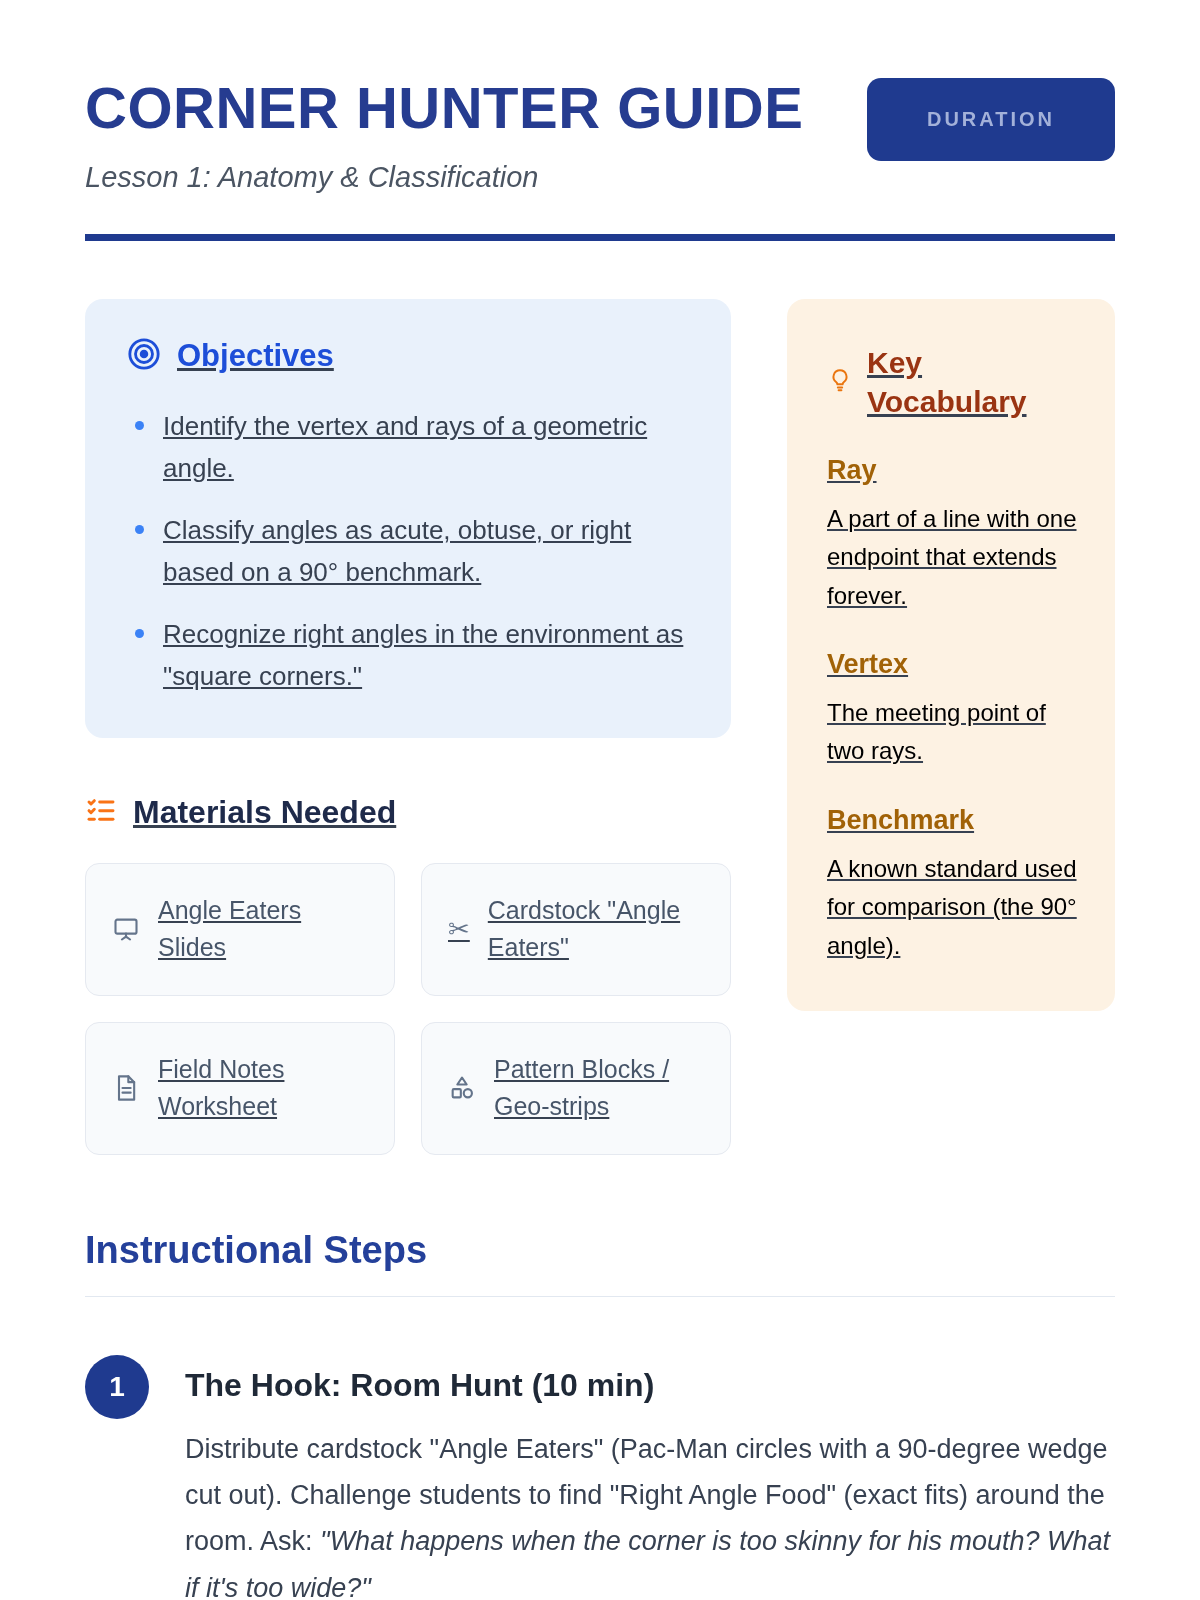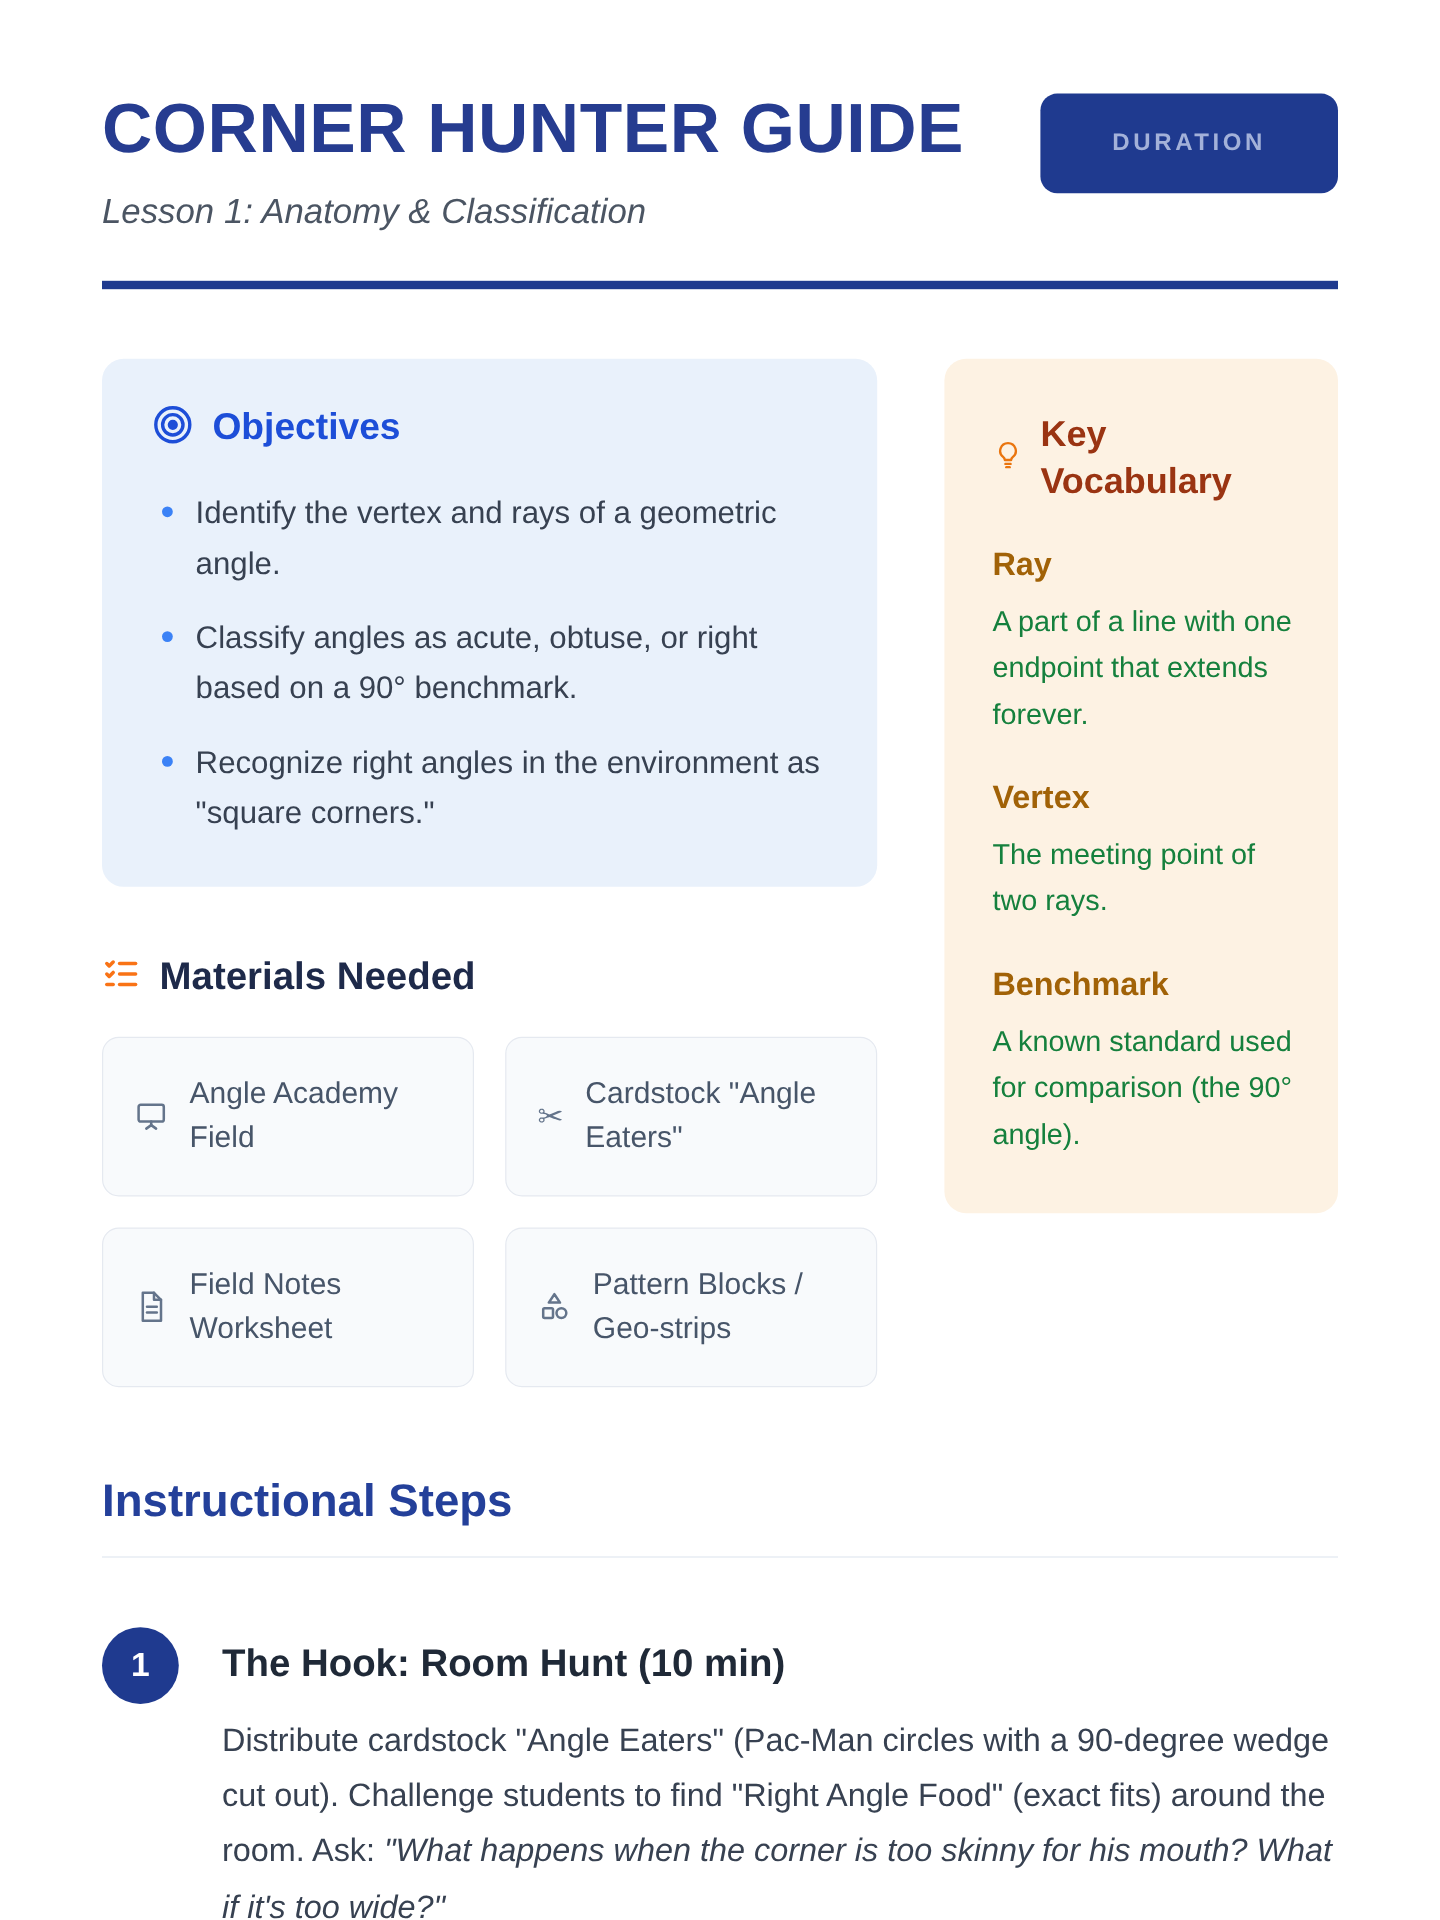--- a/index.html
+++ b/index.html
@@ -48,21 +48,21 @@
     font-weight: 700;
     color: #ffffff;
   }
   .rule {
     margin-top: 40px;
     height: 7px;
     background: #1f3a8f;
   }
 
   
-  .columns { display: flex; gap: 56px; margin-top: 58px; align-items: flex-start; }
+  .columns { display: flex; gap: 56px; margin-top: 58px; align-items: flex-start; text-decoration: underline; }
   .left-col { flex: 1 1 auto; min-width: 0; }
   .vocab-card { width: 328px; flex-shrink: 0; }
 
   
   .objectives-card {
     background: #e9f1fb;
     border-radius: 18px;
     padding: 38px 42px 40px 42px;
   }
   .card-title-row { display: flex; align-items: center; gap: 16px; }
@@ -114,21 +114,21 @@
   
   .vocab-card {
     background: #fdf2e3;
     border-radius: 18px;
     padding: 44px 36px 46px 40px;
   }
   .vocab-title-row { display: flex; align-items: center; gap: 14px; }
   .vocab-title { font-size: 30px; font-weight: 800; color: #9a3412; line-height: 1.3; }
   .vocab-entry { margin-top: 34px; }
   .vocab-term { font-size: 27px; font-weight: 700; color: #a16207; }
-  .vocab-def { margin-top: 14px; font-size: 24px; line-height: 1.6; color: #15803d; }
+  .vocab-def { margin-top: 14px; font-size: 24px; line-height: 1.6; color: #000000; }
 
   
   .steps-section { margin-top: 74px; }
   .steps-title {
     font-size: 38px;
     font-weight: 800;
     color: #24409a;
     padding-bottom: 24px;
     border-bottom: 1px solid #e2e8f0;
   }
@@ -206,21 +206,21 @@
 
         <div class="material-card">
           <span class="material-icon">
             <svg width="28" height="28" viewBox="0 0 24 24" fill="none" stroke="#64748b" stroke-width="1.8" stroke-linecap="round" stroke-linejoin="round">
               <rect x="3" y="4" width="18" height="12" rx="1.5"></rect>
               <line x1="12" y1="16" x2="12" y2="19"></line>
               <line x1="8.5" y1="21" x2="12" y2="18.5"></line>
               <line x1="15.5" y1="21" x2="12" y2="18.5"></line>
             </svg>
           </span>
-          <span class="material-label">Angle Academy Field</span>
+          <span class="material-label">Angle Eaters Slides</span>
         </div>
 
         <div class="material-card">
           <span class="material-icon scissors-glyph">✂</span>
           <span class="material-label">Cardstock "Angle Eaters"</span>
         </div>
 
         <div class="material-card">
           <span class="material-icon">
             <svg width="28" height="28" viewBox="0 0 24 24" fill="none" stroke="#64748b" stroke-width="1.8" stroke-linecap="round" stroke-linejoin="round">

